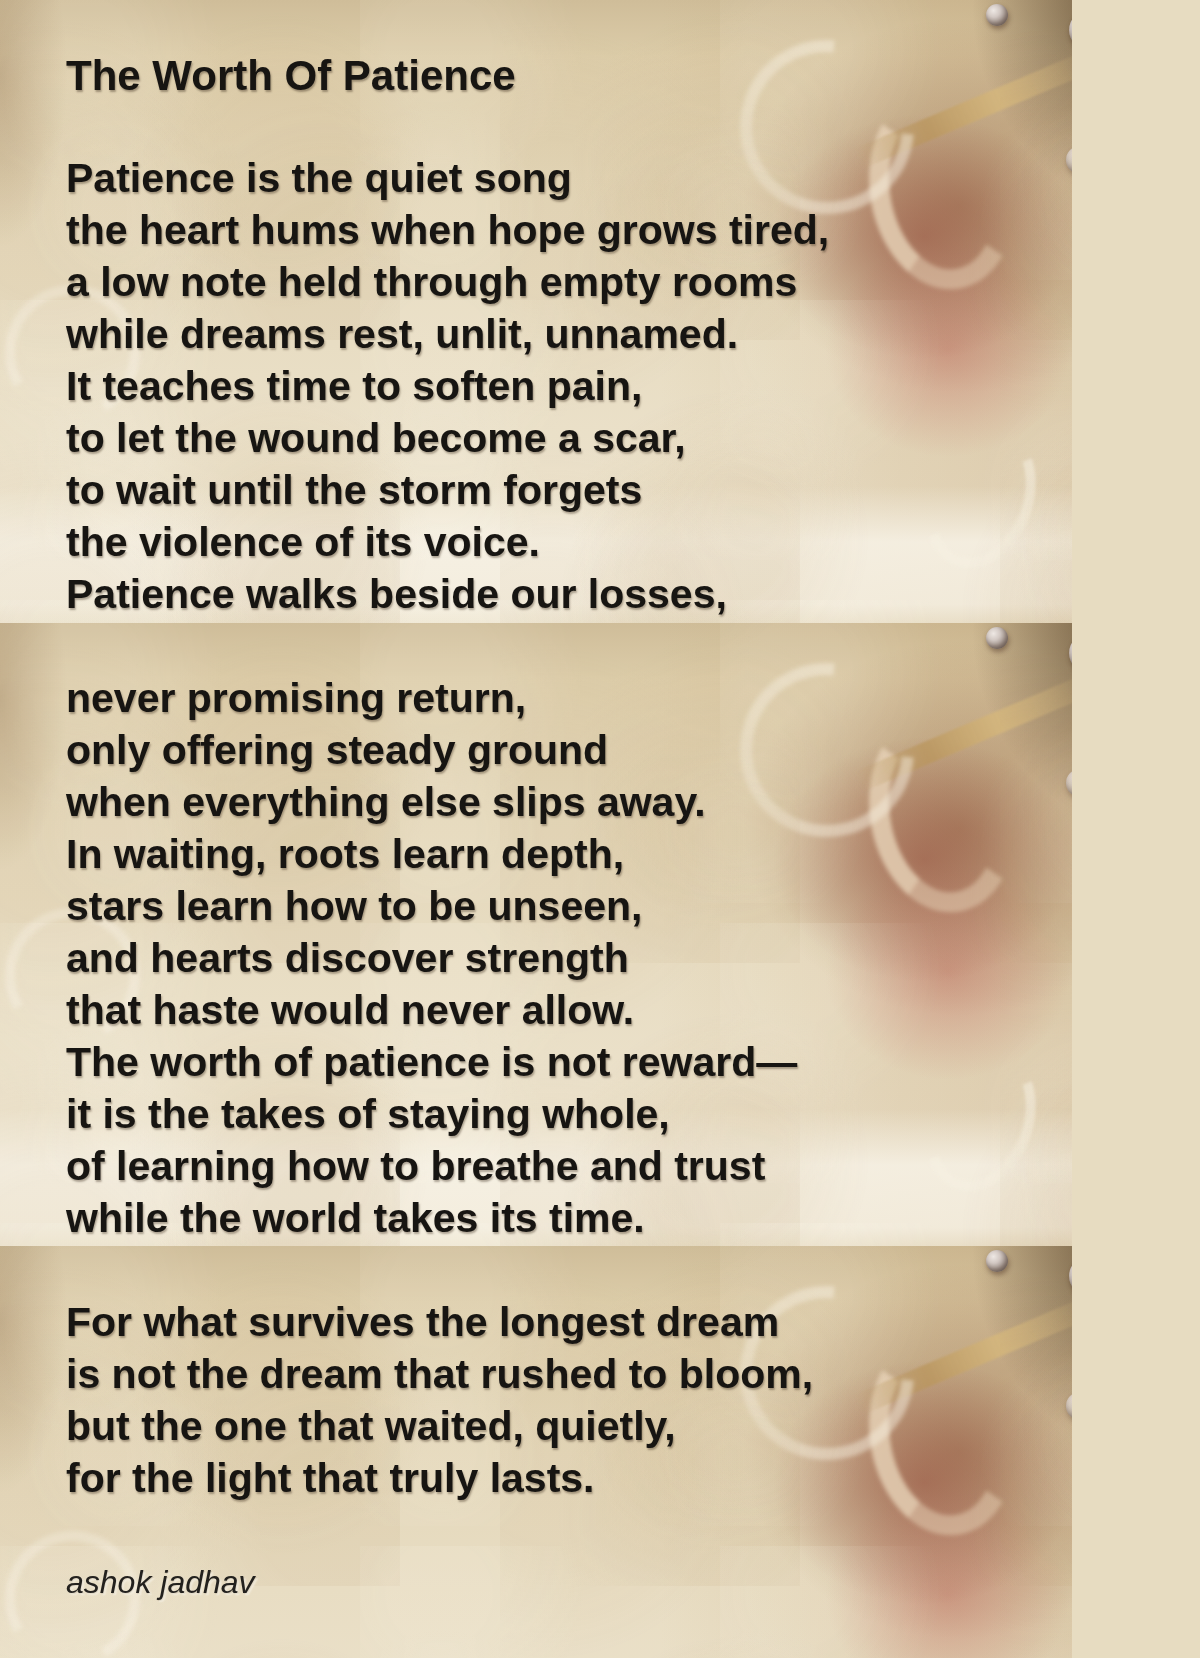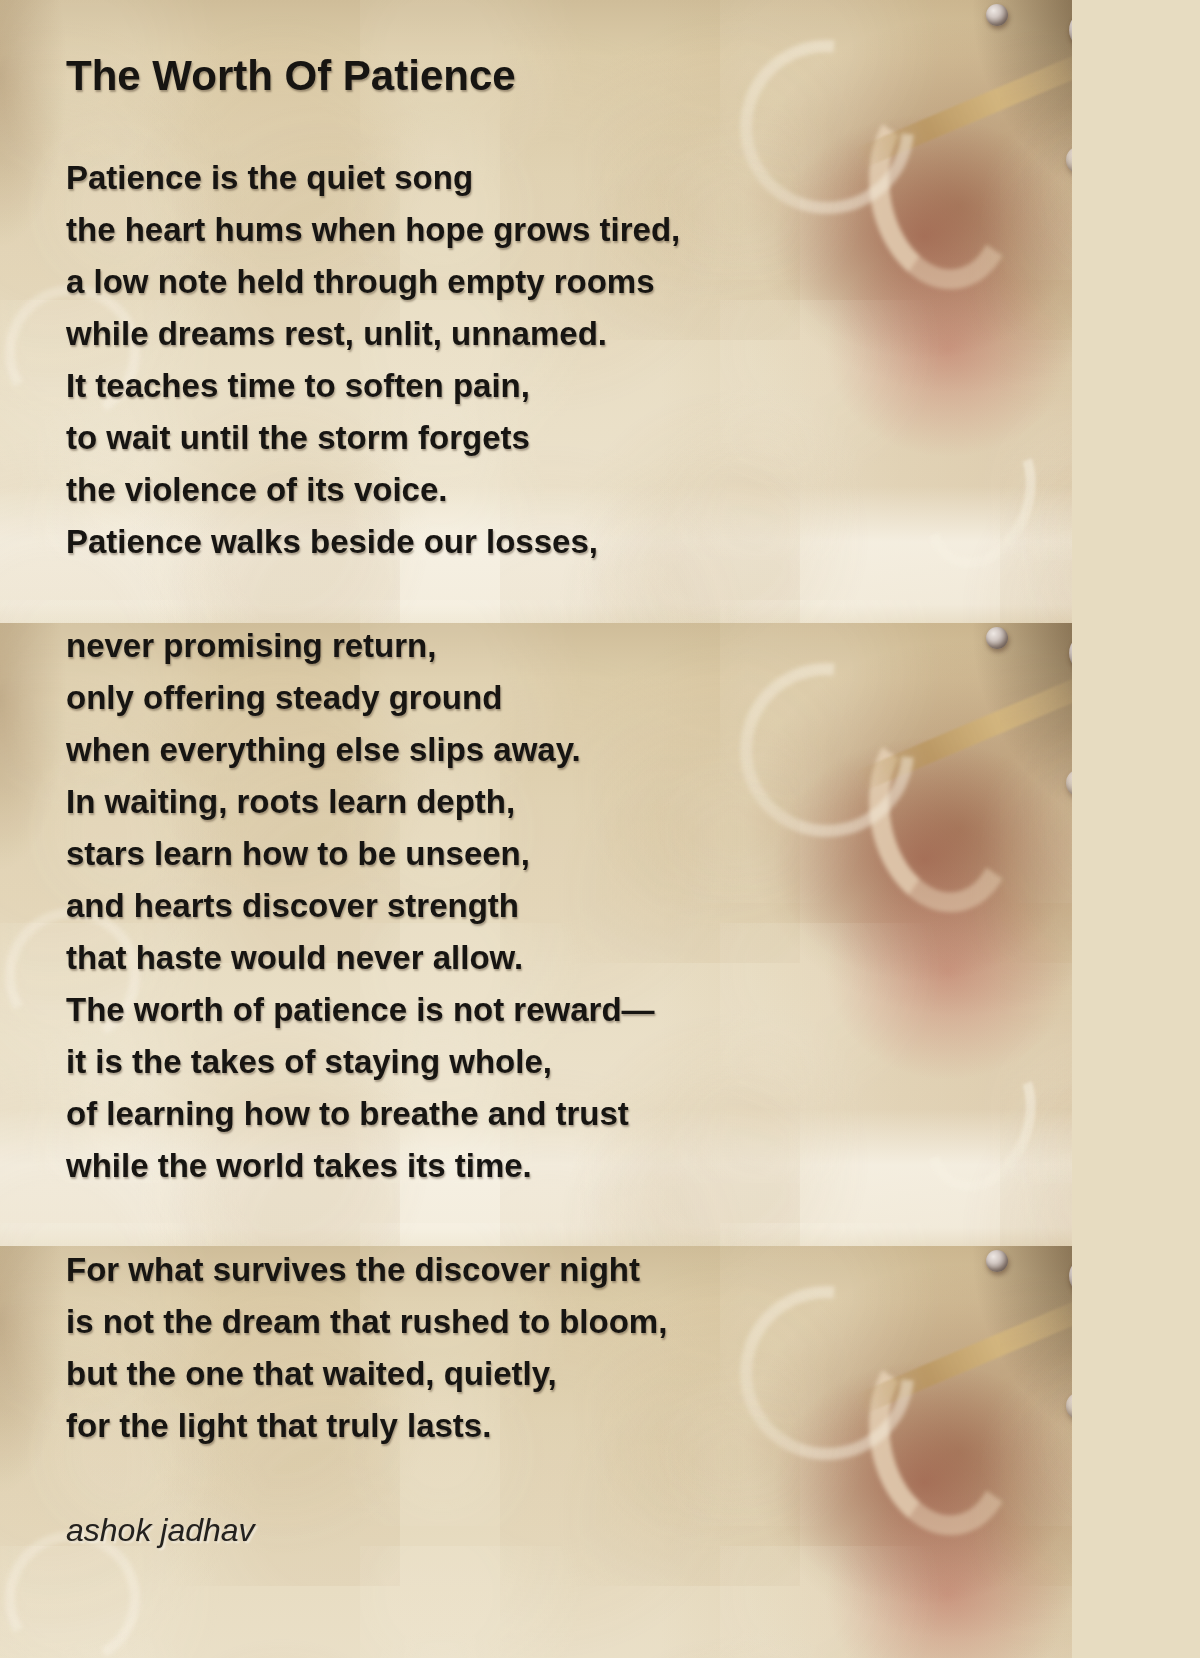--- a/index.html
+++ b/index.html
@@ -81,21 +81,21 @@
   
   .content{position:absolute;inset:0;z-index:10;color:#171512;}
   .poem-title{
     position:absolute;left:66px;top:52px;height:48px;line-height:48px;margin:0;
     font-size:42px;font-weight:bold;white-space:nowrap;
     text-shadow:1px 2px 2px rgba(60,45,30,.4);
   }
   .poem-text{position:absolute;left:66px;top:152px;}
   .stanza{margin:0 0 52px 0;}
   .line{
-    height:52px;line-height:52px;font-size:33px;font-weight:bold;white-space:nowrap;
+    height:52px;line-height:52px;font-size:41px;font-weight:bold;white-space:nowrap;
     text-shadow:1px 2px 2px rgba(60,45,30,.38);
   }
   .author{
     height:52px;line-height:52px;font-size:32px;font-style:italic;font-weight:400;
     color:#23211e;white-space:nowrap;
     text-shadow:2px 2px 2px rgba(250,245,235,.75), 1px 1px 1px rgba(80,65,45,.25);
   }
 </style>
 </head>
 <body>
@@ -144,39 +144,40 @@
   <div class="content">
     <h1 class="poem-title">The Worth Of Patience</h1>
     <div class="poem-text">
       <div id="stanzas">
           <div class="stanza">
             <div class="line">Patience is the quiet song</div>
             <div class="line">the heart hums when hope grows tired,</div>
             <div class="line">a low note held through empty rooms</div>
             <div class="line">while dreams rest, unlit, unnamed.</div>
             <div class="line">It teaches time to soften pain,</div>
+            <div class="line">to let the wound become a scar,</div>
             <div class="line">to wait until the storm forgets</div>
             <div class="line">the violence of its voice.</div>
             <div class="line">Patience walks beside our losses,</div>
           </div>
           <div class="stanza">
             <div class="line">never promising return,</div>
             <div class="line">only offering steady ground</div>
             <div class="line">when everything else slips away.</div>
             <div class="line">In waiting, roots learn depth,</div>
             <div class="line">stars learn how to be unseen,</div>
             <div class="line">and hearts discover strength</div>
             <div class="line">that haste would never allow.</div>
             <div class="line">The worth of patience is not reward—</div>
             <div class="line">it is the takes of staying whole,</div>
             <div class="line">of learning how to breathe and trust</div>
             <div class="line">while the world takes its time.</div>
           </div>
           <div class="stanza">
-            <div class="line">For what survives the discover night</div>
+            <div class="line">For what survives the longest dream</div>
             <div class="line">is not the dream that rushed to bloom,</div>
             <div class="line">but the one that waited, quietly,</div>
             <div class="line">for the light that truly lasts.</div>
           </div>
         </div>
       <div class="author">ashok jadhav</div>
     </div>
   </div>
 
 </div>

